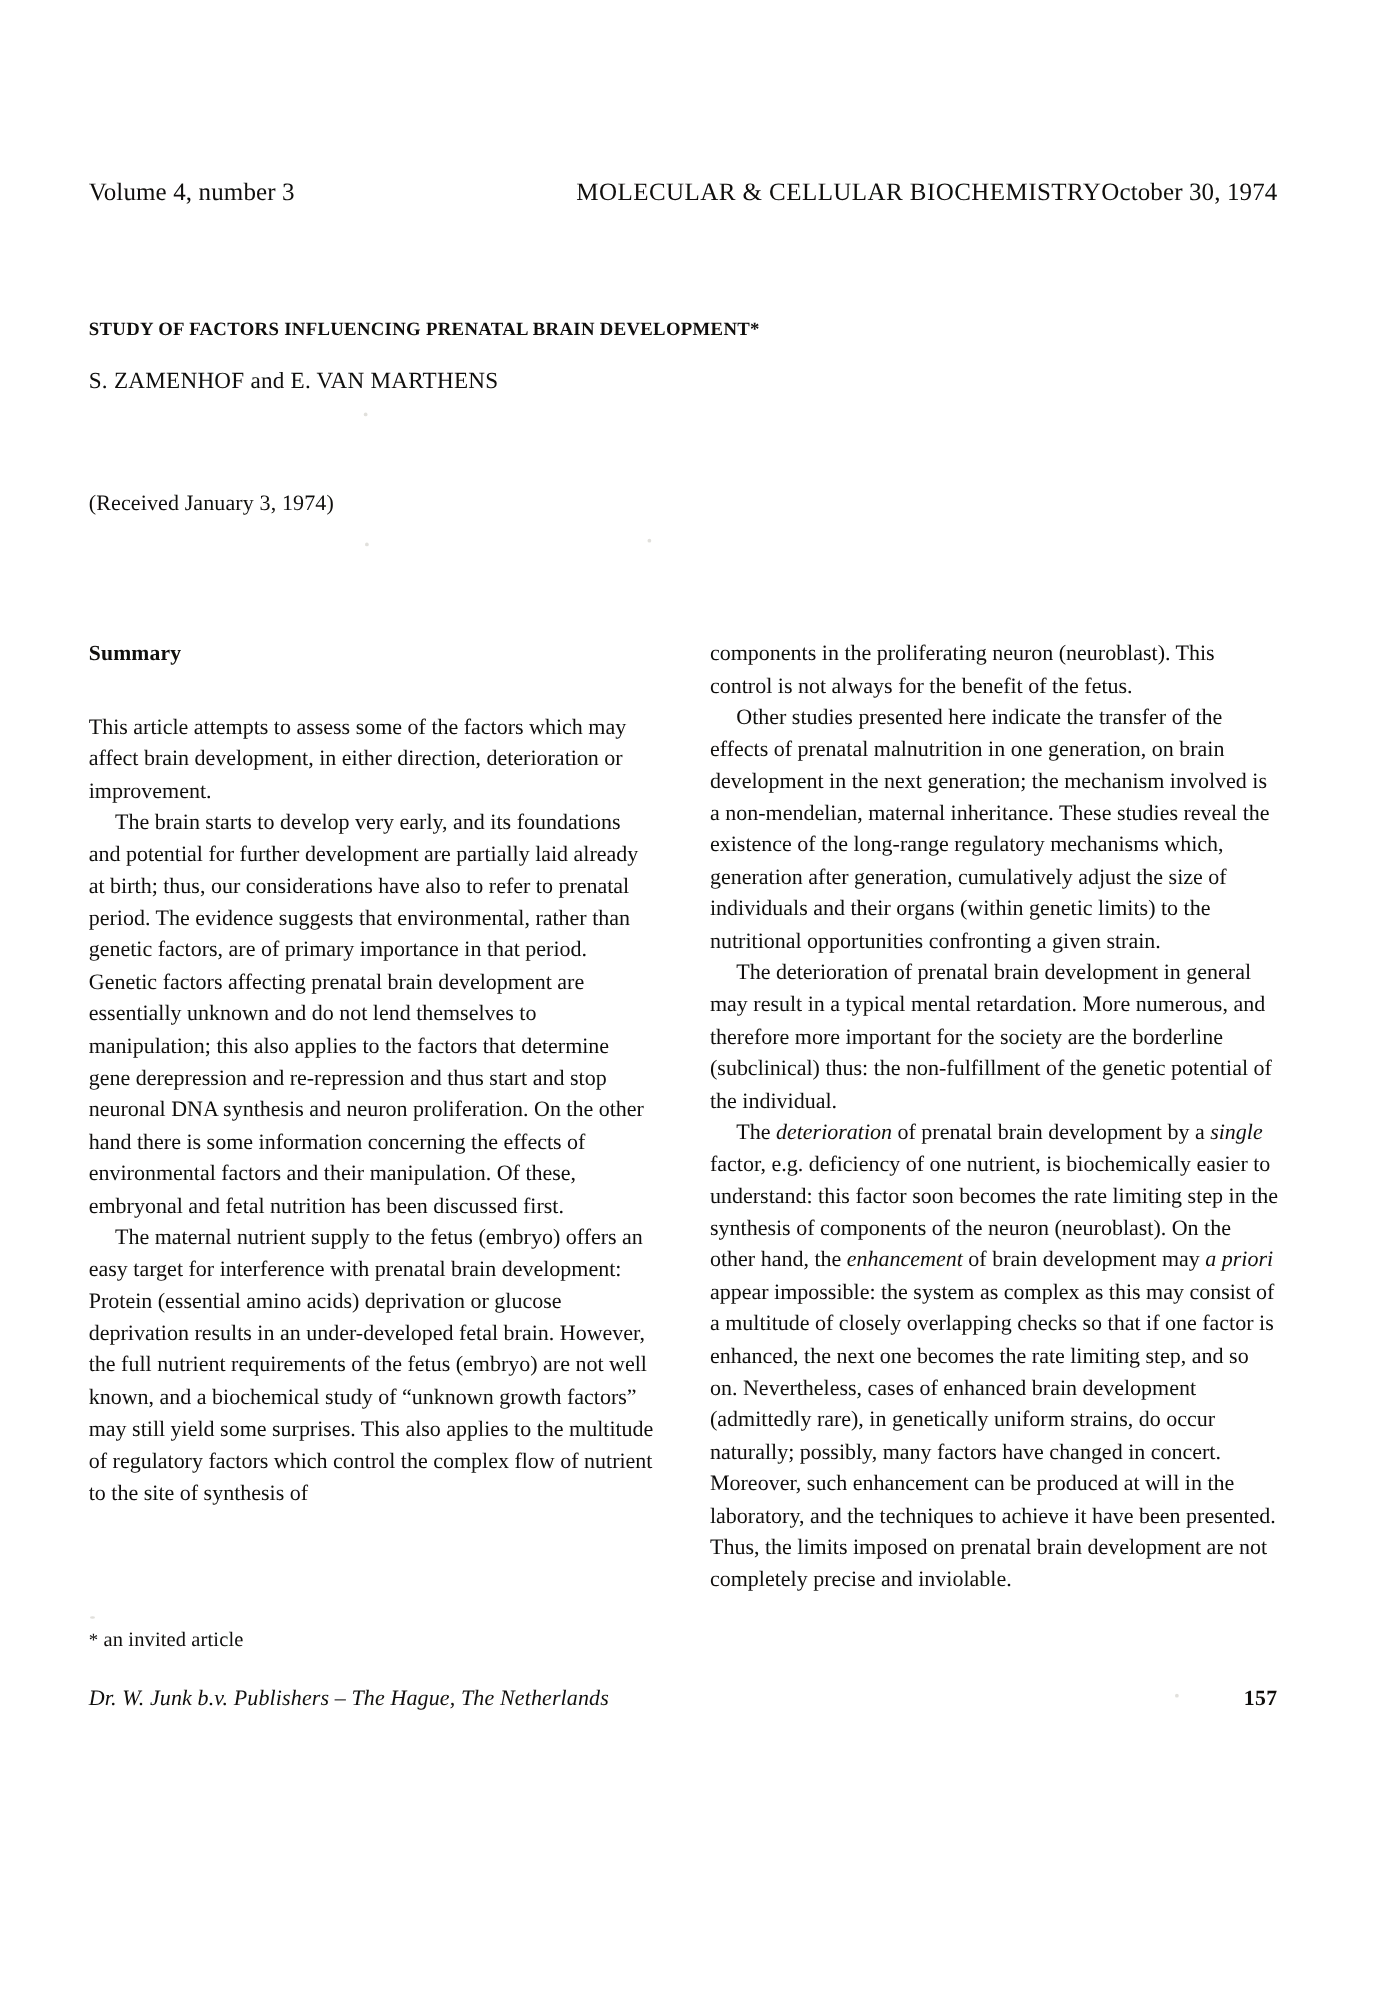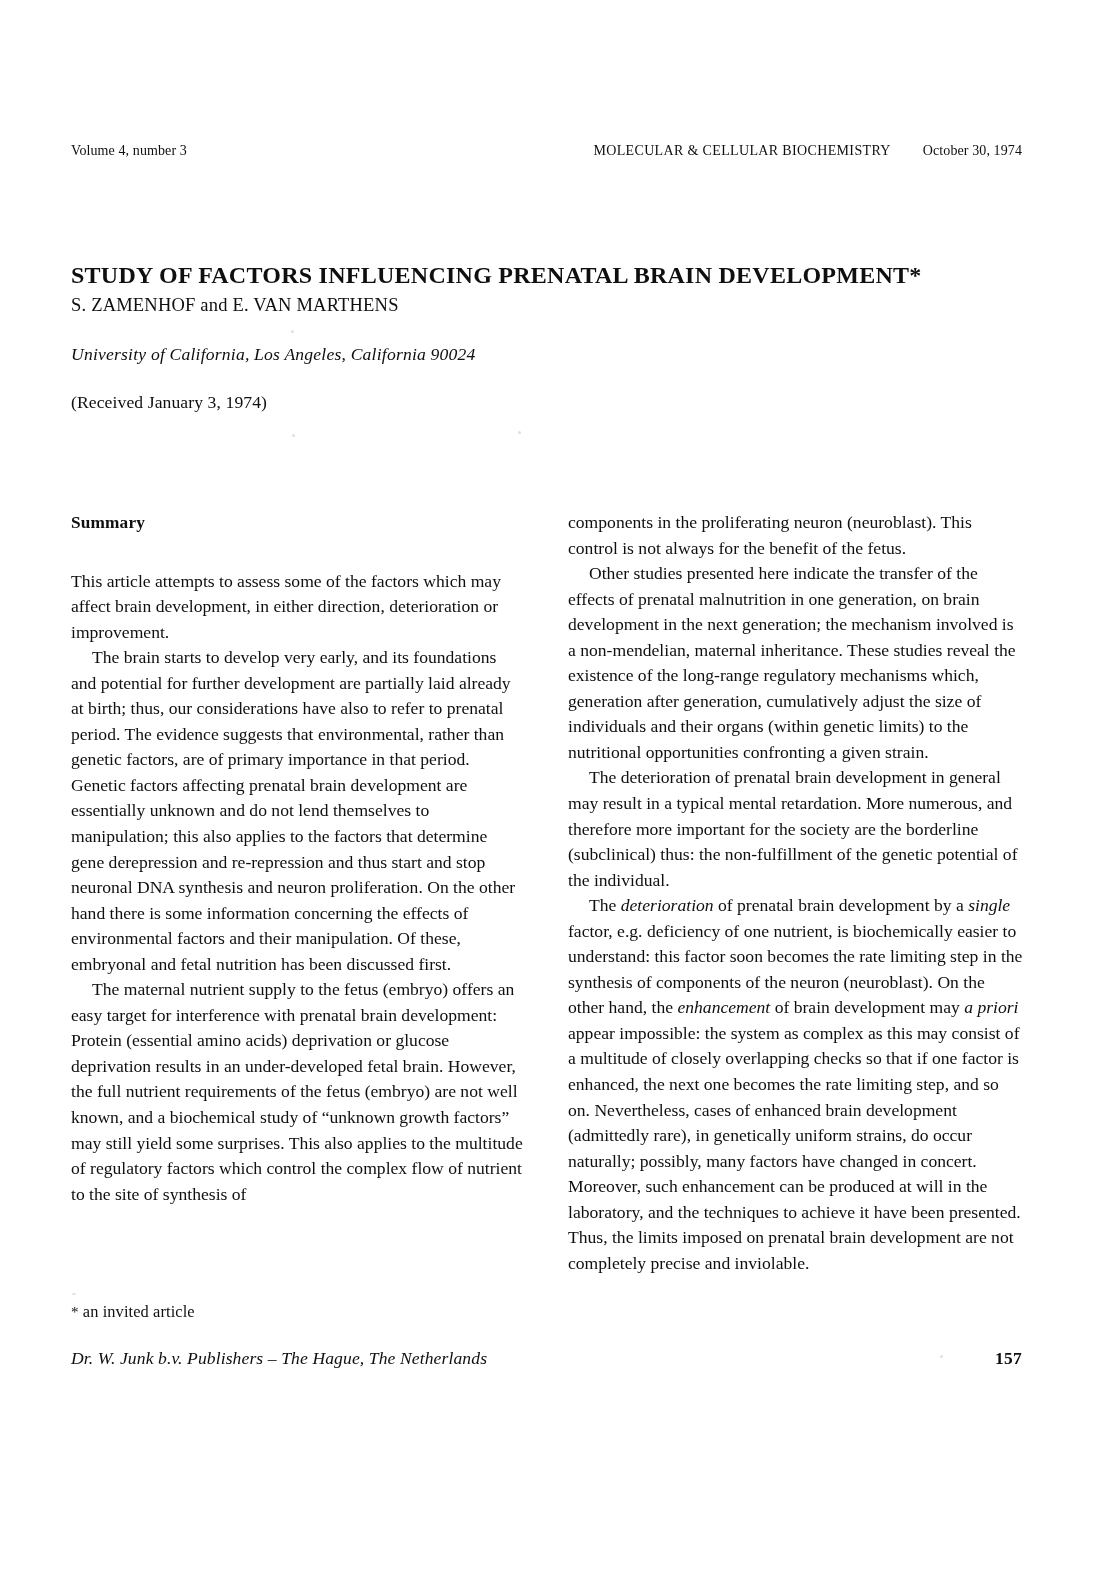--- a/index.html
+++ b/index.html
@@ -18,39 +18,38 @@
   }
 
   
   .running-head {
     position: absolute;
     left: 71px;
     top: 143px;
     width: 951px;
     display: flex;
     align-items: baseline;
-    font-size: 14px;
+    font-size: 20px;
     letter-spacing: 0.1px;
-    gap: 32px;
   }
   .rh-left   { flex: 0 0 auto; }
   .rh-center {
     flex: 1 1 auto;
     text-align: right;
     letter-spacing: 0.35px;
     margin-left: -38px;
   }
   .rh-right  { flex: 0 0 auto; }
 
   
   .title {
     position: absolute;
     left: 71px;
     top: 246px;
-    font-size: 24px;
+    font-size: 15px;
     font-weight: bold;
     letter-spacing: 0.25px;
   }
   .authors {
     position: absolute;
     left: 71px;
     top: 295px;
     font-size: 18.5px;
     letter-spacing: 0.2px;
   }
@@ -140,21 +139,20 @@
 <div class="page">
 
   <div class="running-head">
     <span class="rh-left">Volume 4, number 3</span>
     <span class="rh-center">MOLECULAR &amp; CELLULAR BIOCHEMISTRY</span>
     <span class="rh-right">October 30, 1974</span>
   </div>
 
   <h1 class="title">STUDY OF FACTORS INFLUENCING PRENATAL BRAIN DEVELOPMENT*</h1>
   <div class="authors">S. ZAMENHOF and E. VAN MARTHENS</div>
-  <div class="affiliation">University of California, Los Angeles, California 90024</div>
   <div class="received">(Received January 3, 1974)</div>
 
   <div class="col col-left">
     <div class="section-head">Summary</div>
     <p>This article attempts to assess some of the factors which may affect brain development, in either direction, deterioration or improvement.</p>
     <p class="ind">The brain starts to develop very early, and its foundations and potential for further development are partially laid already at birth; thus, our considerations have also to refer to prenatal period. The evidence suggests that environmental, rather than genetic factors, are of primary importance in that period. Genetic factors affecting prenatal brain development are essentially unknown and do not lend themselves to manipulation; this also applies to the factors that determine gene derepression and re-repression and thus start and stop neuronal DNA synthesis and neuron proliferation. On the other hand there is some information concerning the effects of environmental factors and their manipulation. Of these, embryonal and fetal nutrition has been discussed first.</p>
     <p class="ind">The maternal nutrient supply to the fetus (embryo) offers an easy target for interference with prenatal brain development: Protein (essential amino acids) deprivation or glucose deprivation results in an under-developed fetal brain. However, the full nutrient requirements of the fetus (embryo) are not well known, and a biochemical study of “unknown growth factors” may still yield some surprises. This also applies to the multitude of regulatory factors which control the complex flow of nutrient to the site of synthesis of</p>
   </div>
 
   <div class="col col-right">

